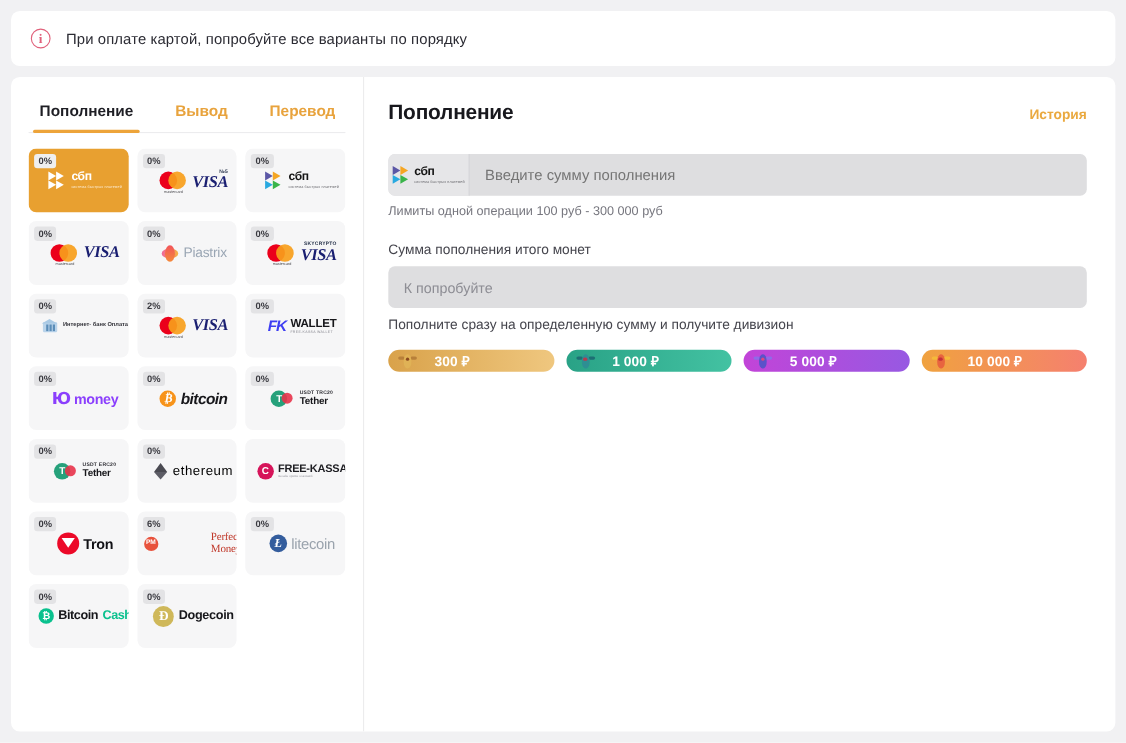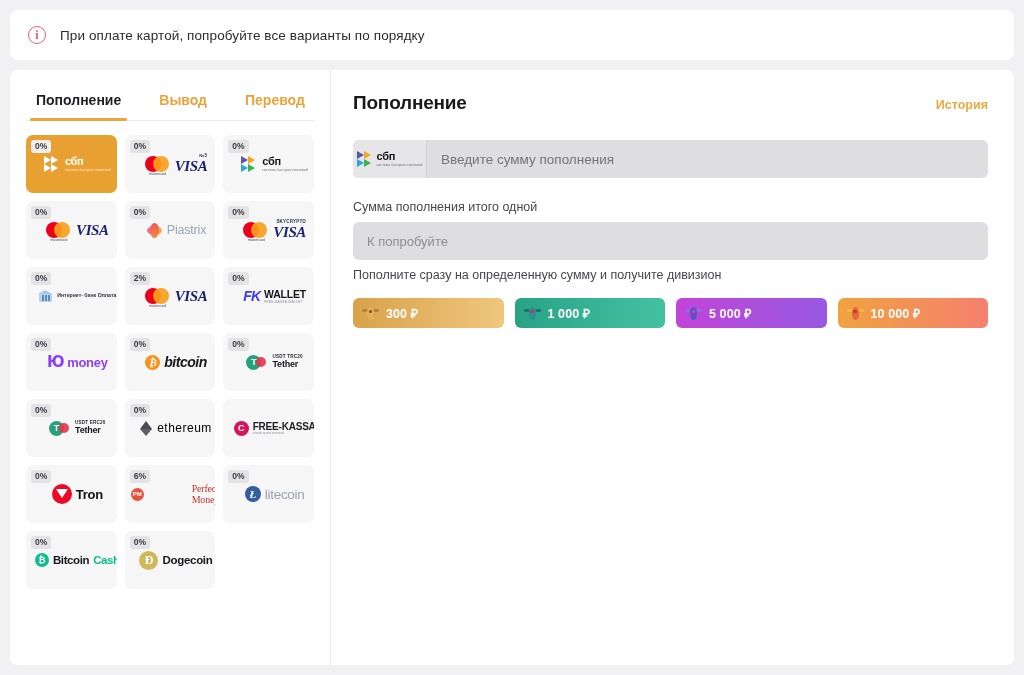--- a/index.html
+++ b/index.html
@@ -293,22 +293,22 @@
     background: #dedee0; border-radius: 6px;
     display: flex; align-items: center; padding: 0 14px;
     font-size: 13px; color: #8d8d94;
   }
 
   .sect-title { margin-top: 26px; font-size: 19px; font-weight: 700; color: #18181d; letter-spacing: -.2px; }
   .sect-sub { margin-top: 8px; font-size: 12.5px; color: #45454d; }
 
   .div-row { margin-top: 16px; display: flex; gap: 11px; }
   .div-btn {
-    flex: 1; height: 30px; border-radius: 6px; border: none;
-    display: flex; align-items: center; gap: 7px; padding: 0 9px;
+    flex: 1; height: 20px; border-radius: 14px; border: none;
+    display: flex; align-items: center; gap: 16px; padding: 0 9px;
     cursor: pointer; color: #ffffff;
     font-family: "Liberation Sans", sans-serif;
     font-size: 12.5px; font-weight: 700;
     letter-spacing: .1px;
   }
   .div-icon { width: 17px; height: 17px; flex: 0 0 17px; position: relative; }
   .div-icon b {
     position: absolute; left: 5px; top: 2px;
     width: 7px; height: 13px; border-radius: 48% 48% 46% 46%;
   }
@@ -601,22 +601,23 @@
               <i></i>
               <i></i>
             </span>
           <span class="sbp-txt">
             <b>сбп</b>
             <s>система быстрых платежей</s>
           </span>
         </span>
         <input class="amount-input" type="text" placeholder="Введите сумму пополнения" style="">
       </div>
-
-      <div class="field-label">Сумма пополнения итого одной</div>
+      <div class="limits">Лимиты одной операции 100 руб - 300 000 руб</div>
+
+      <div class="field-label">Сумма пополнения итого монет</div>
       <div class="readonly-box">К попробуйте</div>
 
       <div class="sect-sub">Пополните сразу на определенную сумму и получите дивизион</div>
 
       <div class="div-row">
         <button class="div-btn" style="background:linear-gradient(90deg,#d9a24a,#efc77f);">
           <span class="div-icon">
             <i class="l" style="background:#b8803a;"></i>
               <i class="r" style="background:#b8803a;"></i>
             <b style="background:#e0b256;"></b>

